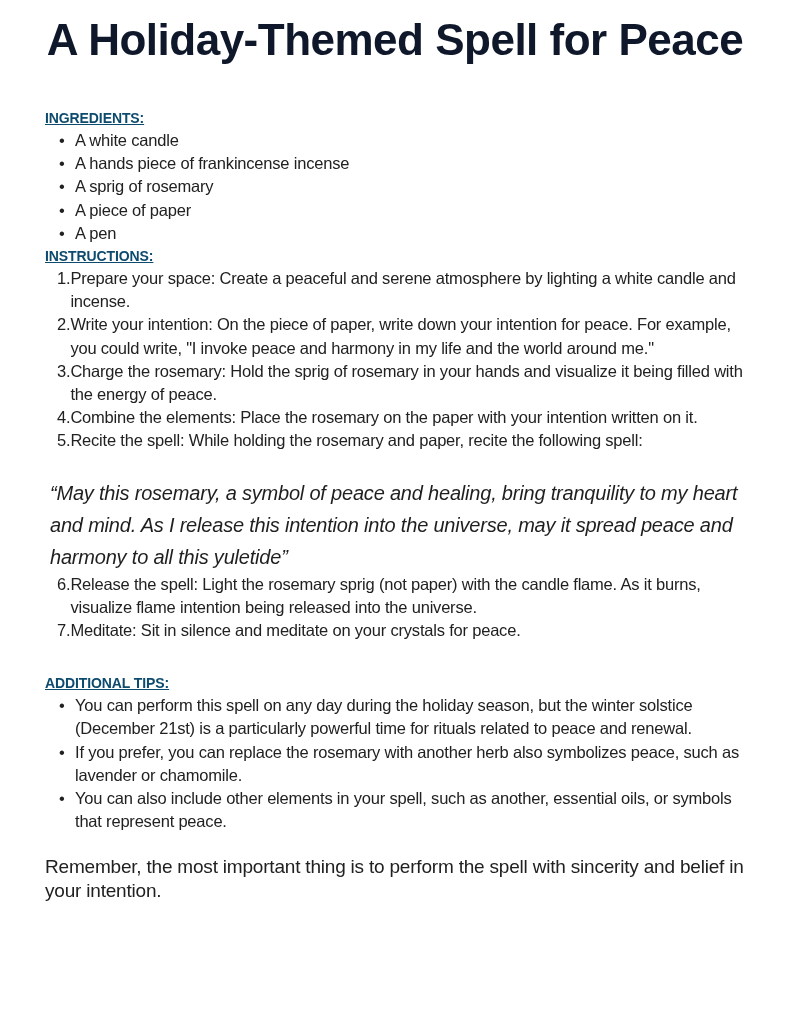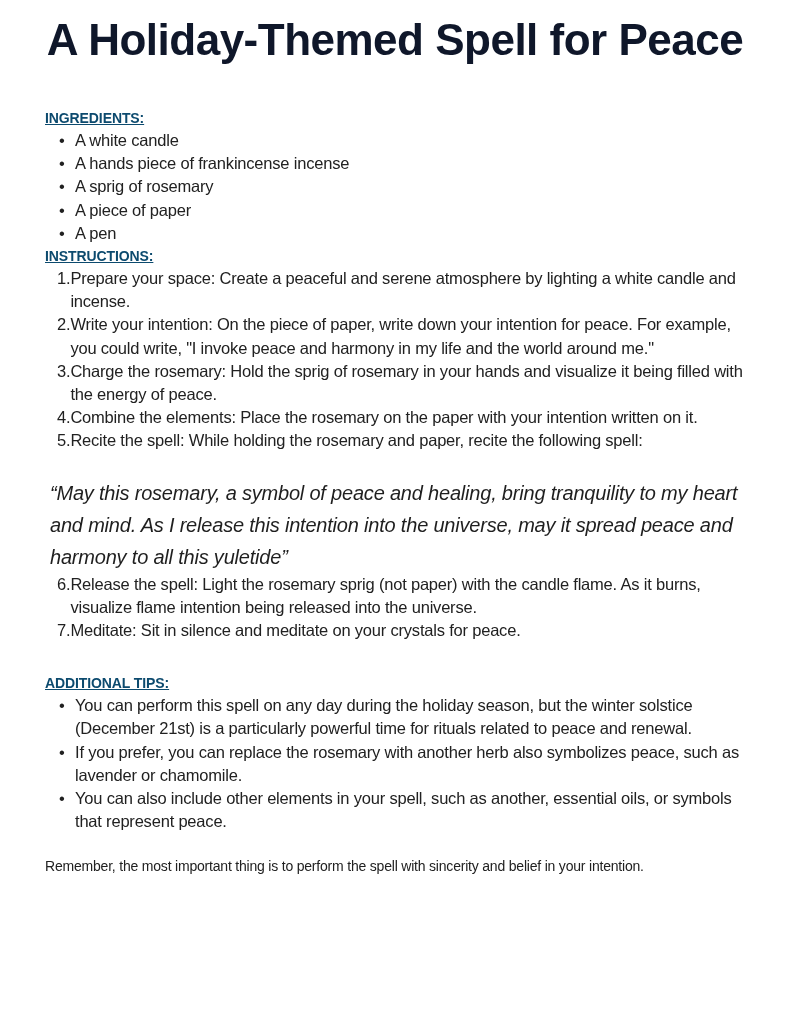--- a/index.html
+++ b/index.html
@@ -78,21 +78,21 @@
     max-width: 690px;
     text-align: left;
     font-style: italic;
     font-size: 20px;
     line-height: 32px;
     letter-spacing: -0.2px;
     color: #1f1f1f;
   }
   .closing {
     margin-top: 22px;
-    font-size: 14px;
+    font-size: 19px;
     line-height: 23.2px;
     letter-spacing: -0.2px;
   }
 </style>
 </head>
 <body>
 
 <div class="page">
 
   <h1 class="doc-title">A Holiday-Themed Spell for Peace</h1>

